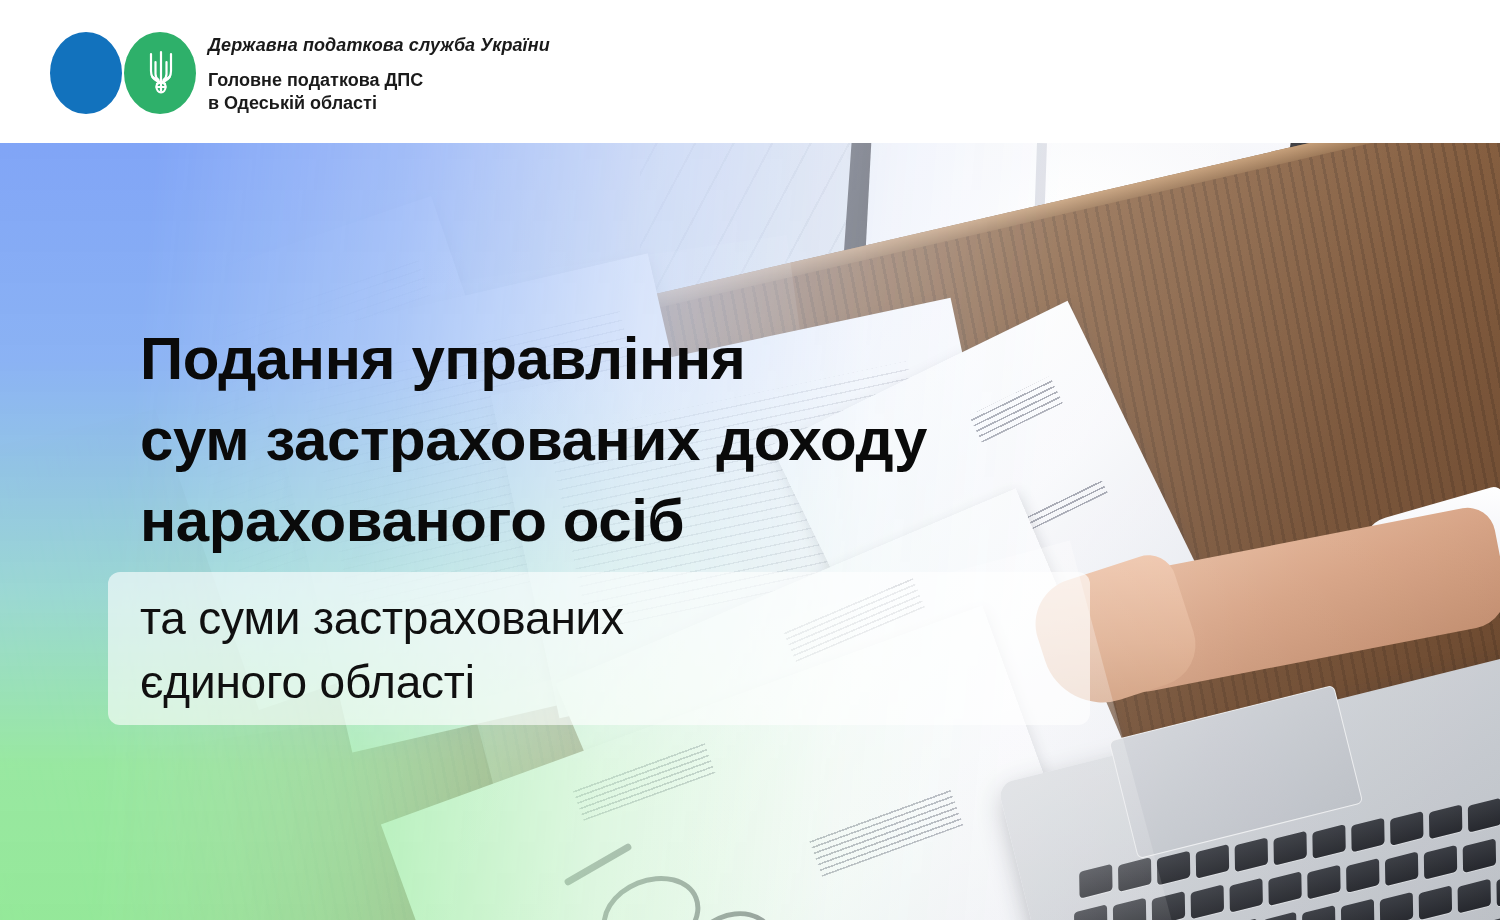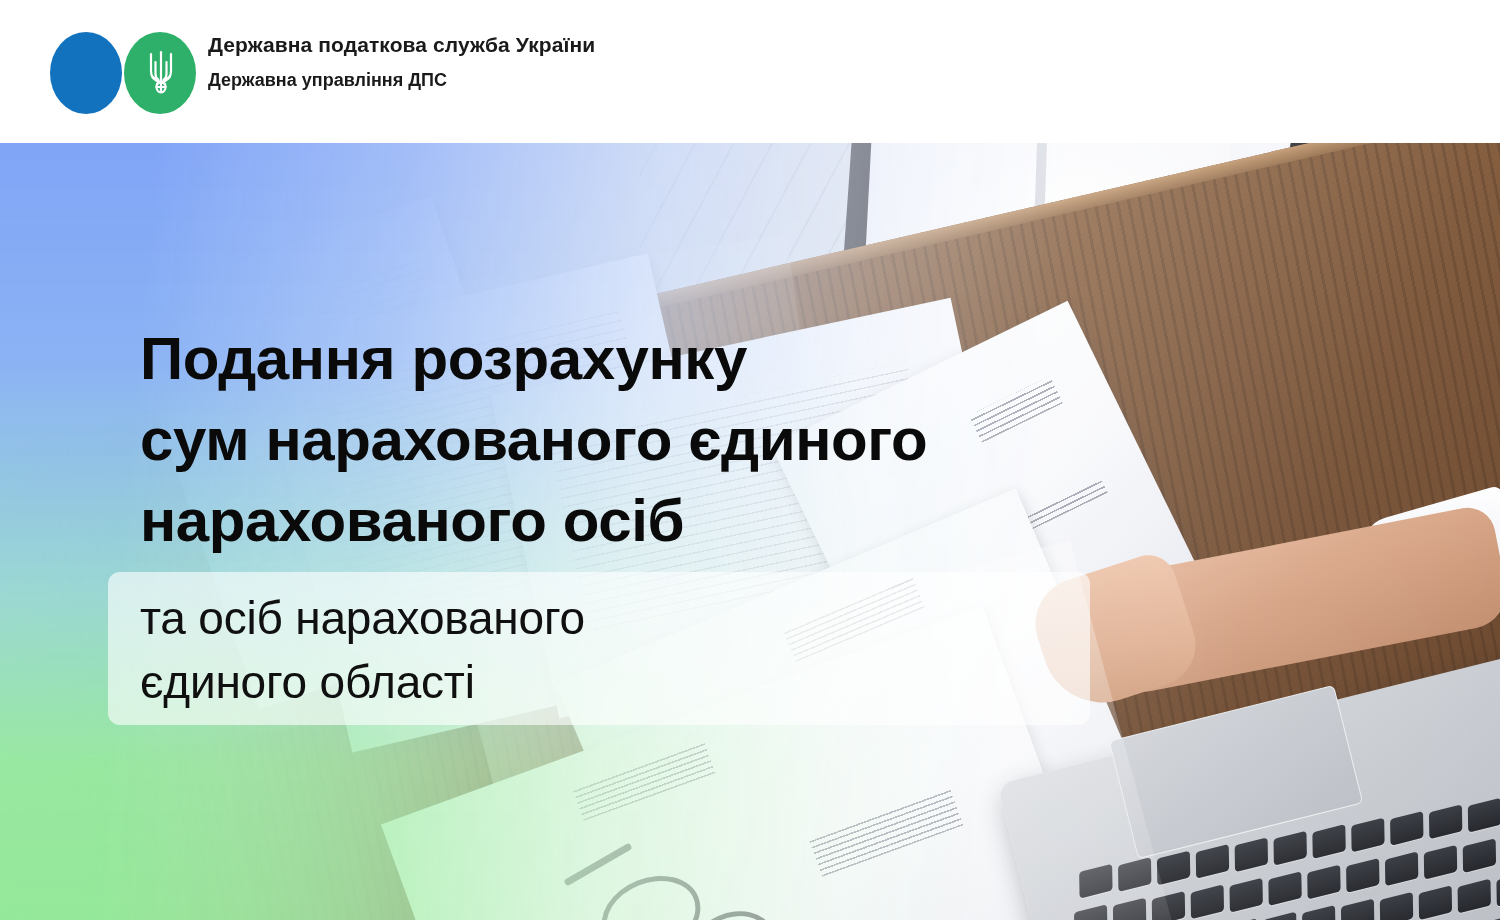--- a/index.html
+++ b/index.html
@@ -53,26 +53,27 @@
     left: 96px; top: 16px;
     width: 30px; height: 50px;
   }
   .org-text {
     position: absolute;
     left: 208px;
     top: 32px;
     width: 700px;
   }
   .org-line1 {
-    font-size: 21px;
+    font-size: 18px;
     font-weight: bold;
     color: #1a1a1a;
     letter-spacing: 0.1px;
     line-height: 26px;
     white-space: nowrap;
+    font-style: italic;
   }
   .org-line2 {
     margin-top: 11px;
     font-size: 18px;
     font-weight: bold;
     color: #1a1a1a;
     line-height: 23px;
     white-space: nowrap;
   }
 
@@ -462,27 +463,27 @@
 
     <div class="photo-wash"></div>
     <div class="sheen-b"></div>
     <div class="sheen-a"></div>
     <div class="brand-overlay"></div>
   </div>
 
   <div class="subtitle-box"></div>
 
   <div class="title">
-    <div>Подання розрахунку</div>
-    <div>сум нарахованого єдиного</div>
+    <div>Подання управління</div>
+    <div>сум застрахованих доходу</div>
     <div>нарахованого осіб</div>
   </div>
 
   <div class="subtitle">
-    <div>та осіб нарахованого</div>
+    <div>та суми застрахованих</div>
     <div>єдиного області</div>
   </div>
 
   <div class="header">
     <div class="logo-mark">
       <div class="logo-circle-blue"></div>
       <div class="logo-circle-green"></div>
       <svg class="logo-trident" viewBox="0 0 60 100">
         <g fill="none" stroke="#ffffff" stroke-width="4.4" stroke-linecap="round" stroke-linejoin="round">
           <path d="M30 8 L30 86"></path>
@@ -493,18 +494,19 @@
           <path d="M13 58 L30 70 L47 58"></path>
           <path d="M22 72 Q30 66 38 72"></path>
           <ellipse cx="30" cy="78" rx="9" ry="11"></ellipse>
           <path d="M21 78 L39 78"></path>
         </g>
       </svg>
     </div>
     <div class="org-text">
       <div class="org-line1">Державна податкова служба України</div>
       <div class="org-line2">
-        <div>Державна управління ДПС</div>
+        <div>Головне податкова ДПС</div>
+        <div>в Одеській області</div>
       </div>
     </div>
   </div>
 
 </div>
 
 </body></html>

